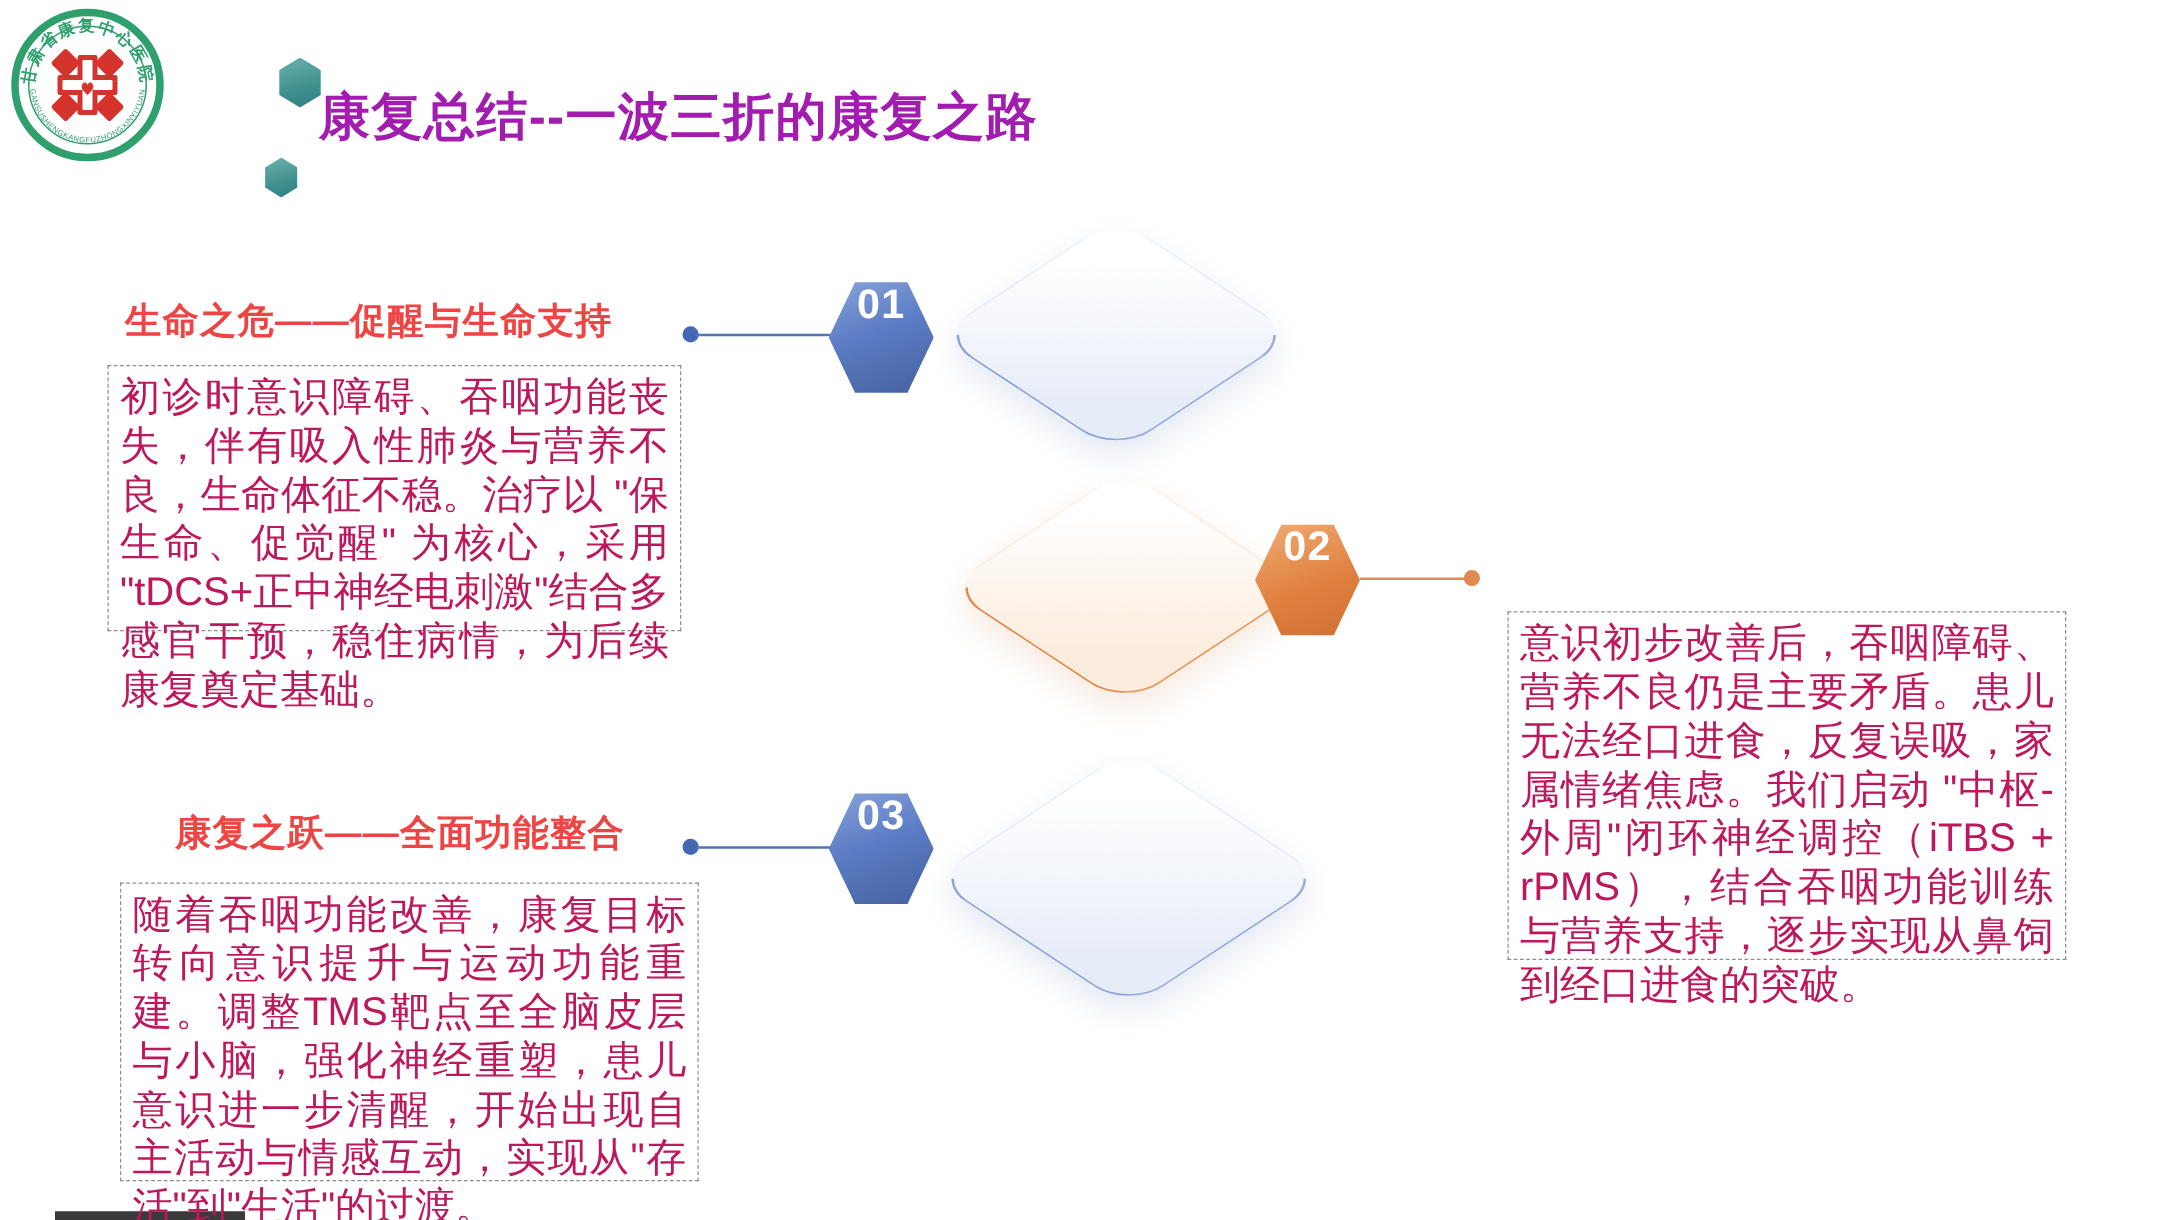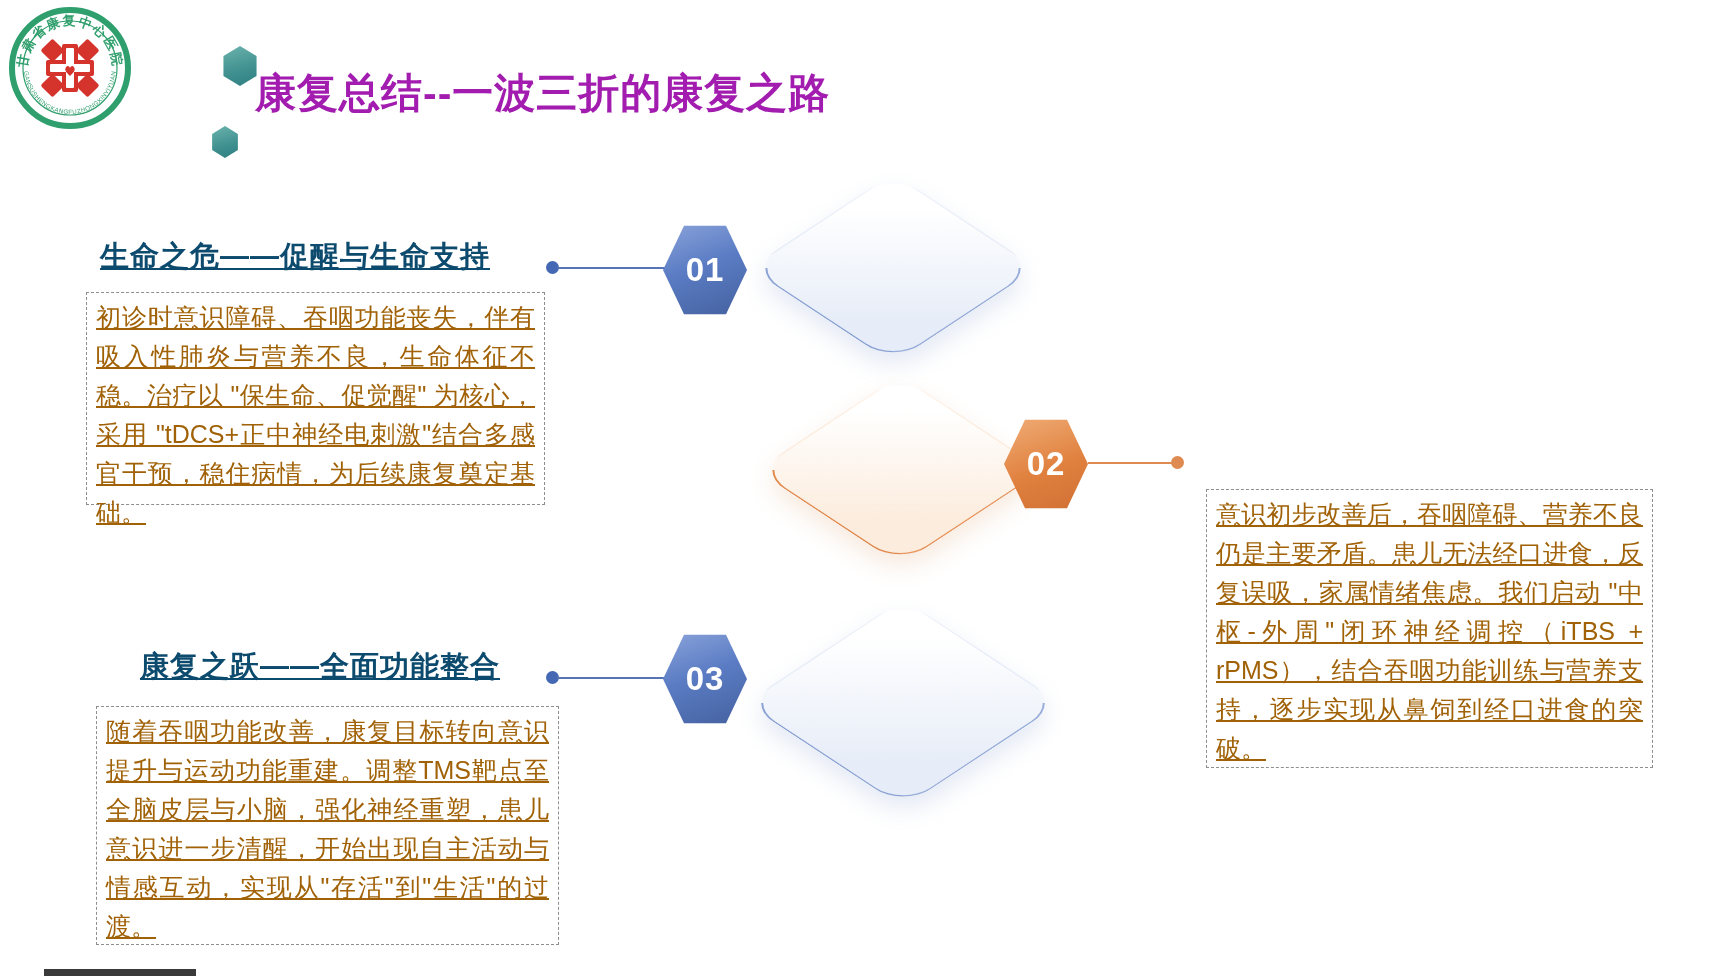--- a/index.html
+++ b/index.html
@@ -22,36 +22,36 @@
   .deco-hex.small { left:211px; top:126px; width:28px; height:32px; }
 
   
   .page-title {
     position:absolute; left:255px; top:66px;
     font-size:41px; font-weight:800; color:#a21caf; letter-spacing:1px;
   }
 
   
   .step-title { position:absolute; font-size:29px; font-weight:700; letter-spacing:1px; white-space:nowrap; }
-  .step-title.blue   { color:#0c4a6e;text-decoration:underline; }
+  .step-title.blue   { color:#ef4444; }
   .step-title.orange { color:#d9803e; }
 
   
   .connector { position:absolute; height:2px; }
   .connector.blue   { background:#5574b8; }
   .connector.orange { background:#df8a50; }
   .bullet { position:absolute; width:13px; height:13px; border-radius:50%; }
   .bullet.blue   { background:#4468b4; }
   .bullet.orange { background:#df8a50; }
 
   
   .hex {
     position:absolute; width:84px; height:92px;
     clip-path:polygon(0 50%,25% 2%,75% 2%,100% 50%,75% 98%,25% 98%);
-    display:flex; align-items:center; justify-content:center;
+    display:flex; justify-content:center;
     color:#fff; font-size:33px; font-weight:700; letter-spacing:1px;
     filter:drop-shadow(3px 5px 5px rgba(90,110,160,.35));
     z-index:3;
   }
   .hex.blue   { background:linear-gradient(160deg,#8aa3da 0%,#5b7cc4 45%,#44619f 100%); }
   .hex.orange { background:linear-gradient(160deg,#f0ad77 0%,#e0813f 55%,#d06f33 100%); }
 
   
   .diamond {
     position:absolute; border-radius:40px; border:2px solid transparent; z-index:1;
@@ -66,22 +66,22 @@
     border-right-color:#e8965e; border-bottom-color:#e18a4e;
     box-shadow:12px 12px 28px rgba(215,150,95,.20);
   }
   .diamond.d1 { left:791px; top:166px; width:204px; height:204px; transform:scaleY(.66) rotate(45deg); }
   .diamond.d2 { left:798px; top:368px; width:204px; height:204px; transform:scaleY(.66) rotate(45deg); }
   .diamond.d3 { left:791px; top:591px; width:224px; height:224px; transform:scaleY(.66) rotate(45deg); }
 
   
   .body-box {
     position:absolute; border:1px dashed #8e8e8e; background:#ffffff;
-    padding:5px 9px; font-size:25px; line-height:39px; color:#a16207;
-    text-align:justify; z-index:2;text-decoration:underline;
+    padding:5px 9px; font-size:32px; line-height:39px; color:#be185d;
+    text-align:justify; z-index:2;
   }
   .box1 { left:86px;   top:292px; width:459px; height:213px; }
   .box2 { left:1206px; top:489px; width:447px; height:279px; }
   .box3 { left:96px;   top:706px; width:463px; height:239px; }
 
   
   .bottom-bar { position:absolute; left:44px; top:969px; width:152px; height:7px; background:#3a3a3a; }
 </style>
 </head>
 <body>

